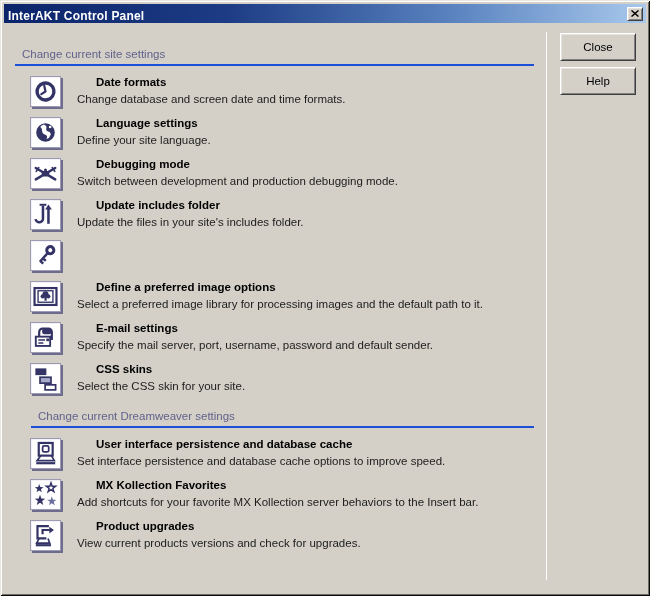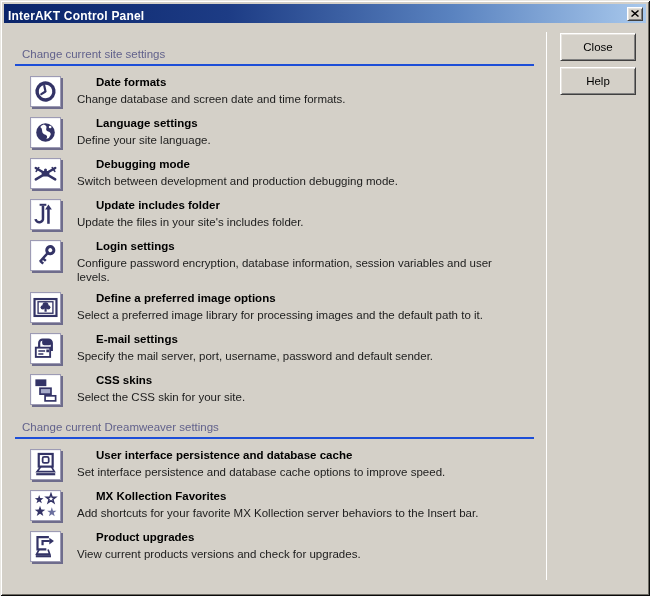--- a/index.html
+++ b/index.html
@@ -37,21 +37,21 @@
   .close-x svg { display:block; }
 
   .content { position:absolute; left:15px; top:48px; width:519px; }
 
   .section-header {
     font-size:11.5px; color:#62628c;
     padding:0 0 4px 7px;
     border-bottom:2px solid #1d4ed8;
     margin-bottom:9px;
   }
-  .section-gap { margin-top:14px; }
+  .section-gap { margin-top:14px;margin-left:16px; }
 
   .row { display:flex; align-items:flex-start; margin-bottom:7px; min-height:34px; }
   .icon-box {
     flex:0 0 auto;
     width:31px; height:31px; background:#fff;
     border:1px solid #9d9bb4;
     box-shadow:2px 2px 0 #6e6c8c, inset 1px 1px 0 #f2f2f6;
     margin-left:15px; margin-top:1px;
     display:flex; align-items:center; justify-content:center;
     cursor:pointer;
@@ -215,24 +215,20 @@
       <div class="item-title">Update includes folder</div>
       <div class="item-desc">Update the files in your site's includes folder.</div>
     </span>
   </div>
       <div class="row">
     <span class="icon-box">
       <svg>
             <use href="#key-icon"></use>
           </svg>
     </span>
-    <span class="row-text">
-      <div class="item-title">Login settings</div>
-      <div class="item-desc">Configure password encryption, database information, session variables and user levels.</div>
-    </span>
   </div>
       <div class="row">
     <span class="icon-box">
       <svg>
             <use href="#image-library-icon"></use>
           </svg>
     </span>
     <span class="row-text">
       <div class="item-title">Define a preferred image options</div>
       <div class="item-desc">Select a preferred image library for processing images and the default path to it.</div>

